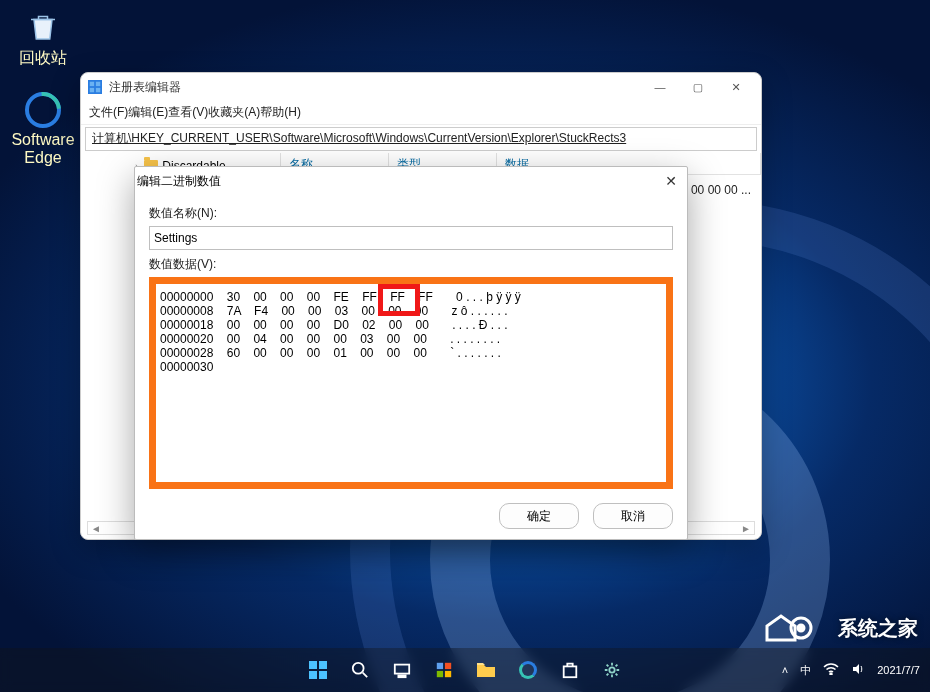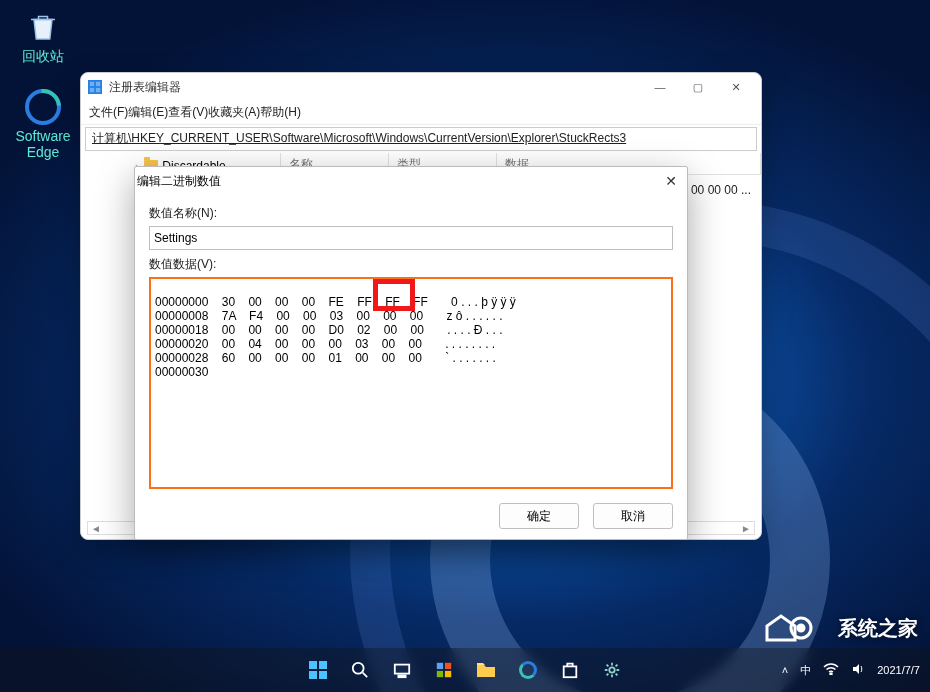--- a/index.html
+++ b/index.html
@@ -2,57 +2,57 @@
 <html><head>
 <meta charset="utf-8">
 <style>
   * { box-sizing: border-box; margin: 0; padding: 0; font-family: "Microsoft YaHei", "Segoe UI", sans-serif; }
   body { width: 930px; height: 692px; overflow: hidden; position: relative; background: #0a3b6b; }
   .wallpaper { position:absolute; inset:0; background: radial-gradient(ellipse 600px 400px at 55% 55%, #1a6fd6 0%, #0b4da0 35%, #062a66 60%, #031338 100%); }
   .wallpaper .swirl { position:absolute; border-radius:50%; border:30px solid rgba(120,170,255,.15); }
   .wallpaper .s1 { width:700px; height:700px; left:350px; top:200px; border-width:40px; }
   .wallpaper .s2 { width:400px; height:400px; left:430px; top:360px; border-width:60px; border-color:rgba(160,200,255,.25);}
   .desktop-icons { position:absolute; top:6px; left:8px; width:70px; }
-  .dicon { display:flex; flex-direction:column; align-items:center; margin-bottom:20px; color:#5eead4; font-size:14px; text-align:center;}
+  .dicon { display:flex; flex-direction:column; align-items:center; margin-bottom:20px; color:#fef9c3; font-size:16px; text-align:center;}
   .dicon .glyph { width:42px; height:42px; display:flex; align-items:center; justify-content:center; font-size:30px; }
   .recycle svg { width:36px; height:36px; }
   .edge-circle { width:36px; height:36px; border-radius:50%; border:4px solid #2a7de1; position:relative; }
   .edge-circle::after{content:"";position:absolute;inset:-4px;border-radius:50%;border:4px solid transparent;border-top-color:#36c2b4;transform:rotate(40deg);}
   .regedit { position:absolute; left:80px; top:72px; width:682px; height:468px; background:#fff; border:1px solid #ccc; border-radius:8px; box-shadow:0 10px 30px rgba(0,0,0,.3); }
   .titlebar { height:28px; display:flex; align-items:center; padding:0 6px; }
   .titlebar .appicon { width:16px; height:16px; margin-right:6px; display:flex; align-items:center; justify-content:center; }
   .titlebar .appicon svg{width:14px;height:14px;}
   .titlebar .title { font-size:12px; color:#333; flex:1; }
   .titlebar .winbtn { width:38px; height:24px; display:flex; align-items:center; justify-content:center; color:#555; font-size:11px;}
   .menubar { height:24px; display:flex; align-items:center; padding:0 8px; gap:0; font-size:12px; color:#222; border-bottom:1px solid #eee;}
   .addrbar { height:24px; border:1px solid #ccc; margin:2px 4px; font-size:12px; padding:2px 6px; color:#222;text-decoration:underline; }
   .reg-body { display:flex; height:calc(100% - 82px);}
   .tree-col { width:200px; border-right:1px solid #e2e2e2; padding:4px 0; font-size:12px;}
   .tree-line { display:flex; align-items:center; height:18px; padding-left:68px; gap:4px;}
   .folder-ico { width:14px; height:12px; background:#f7c34a; border-radius:1px; position:relative;}
   .folder-ico::before{content:"";position:absolute;top:-3px;left:0;width:6px;height:3px;background:#f7c34a;border-radius:1px 1px 0 0;}
   .list-col { flex:1; }
-  .list-hdr { display:flex; height:22px; border-bottom:1px solid #e2e2e2; font-size:12px; color:#737373;}
+  .list-hdr { display:flex; height:22px; border-bottom:1px solid #e2e2e2; font-size:12px; color:#0369a1;}
   .list-hdr > div { padding:3px 8px; border-right:1px solid #e2e2e2;}
   .tree-gut{width:66px;border-right:1px solid #e5e5e5;}
   .scroll-stub{position:absolute;bottom:4px;left:6px;right:6px;height:14px;border:1px solid #ddd;display:flex;}
   .scroll-stub .ar{width:16px;display:flex;align-items:center;justify-content:center;color:#888;font-size:10px;}
   .partial-row{font-size:12px;color:#222;padding:8px 10px 0 0;text-align:right;white-space:nowrap;}
   .dialog { position:absolute; left:134px; top:166px; width:554px; height:374px; background:#fff; border:1px solid #bbb; box-shadow:0 12px 36px rgba(0,0,0,.35); border-radius:2px; }
   .dlg-title { height:28px; display:flex; align-items:center; padding:0 2px; font-size:12px; }
   .dlg-title .t { flex:1; }
   .dlg-close { width:28px; text-align:center; font-size:14px; color:#333; }
   .dlg-body { padding:4px 14px 10px; font-size:12px; color:#222; }
   .lbl { margin:6px 0 4px; }
   .name-input { width:100%; height:24px; border:1px solid #bfbfbf; padding:3px 4px; font-size:12px; }
-  .hex-area { width:100%; height:212px; border:2px solid #f97316; background:#fff; font-family:Consolas,monospace; font-size:12px; line-height:14px; padding:16px 4px; overflow:hidden; color:#000; position:relative;}
+  .hex-area { width:100%; height:212px; border:7px solid #f97316; background:#fff; font-family:Consolas,monospace; font-size:12px; line-height:14px; padding:6px 4px; overflow:hidden; color:#000; position:relative;}
   .hex-row{white-space:pre;}
   .highlight { position:absolute; border:5px solid #f01818; }
   .dlg-buttons { display:flex; justify-content:flex-end; gap:14px; padding:4px 14px 14px; }
-  .dlg-buttons button { width:80px; height:26px; border:1px solid #bfbfbf; background:#fdfdfd; font-size:12px; border-radius:3px; }
+  .dlg-buttons button { width:80px; height:26px; border:1px solid #bfbfbf; background:#fdfdfd; font-size:12px; border-radius:10px; }
   .taskbar { position:absolute; left:0; right:0; bottom:0; height:44px; background:rgba(20,20,20,.35); backdrop-filter:blur(6px); display:flex; align-items:center; }
   .tb-center{position:absolute;left:50%;transform:translateX(-50%);display:flex;gap:18px;align-items:center;}
   .tb-item{width:24px;height:24px;display:flex;align-items:center;justify-content:center;color:#fff;font-size:16px;}
   .tb-right{position:absolute;right:10px;display:flex;align-items:center;gap:12px;color:#fff;font-size:11px;}
   .wm { position:absolute; right:12px; bottom:46px; color:#fff; display:flex; align-items:center; gap:23px; font-size:20px; font-weight:700; text-shadow:0 0 6px rgba(0,0,0,.6);}
   .treechev{color:#888;font-size:10px;margin-left:-14px;margin-right:2px;}
 </style>
 </head>
 <body>
 

